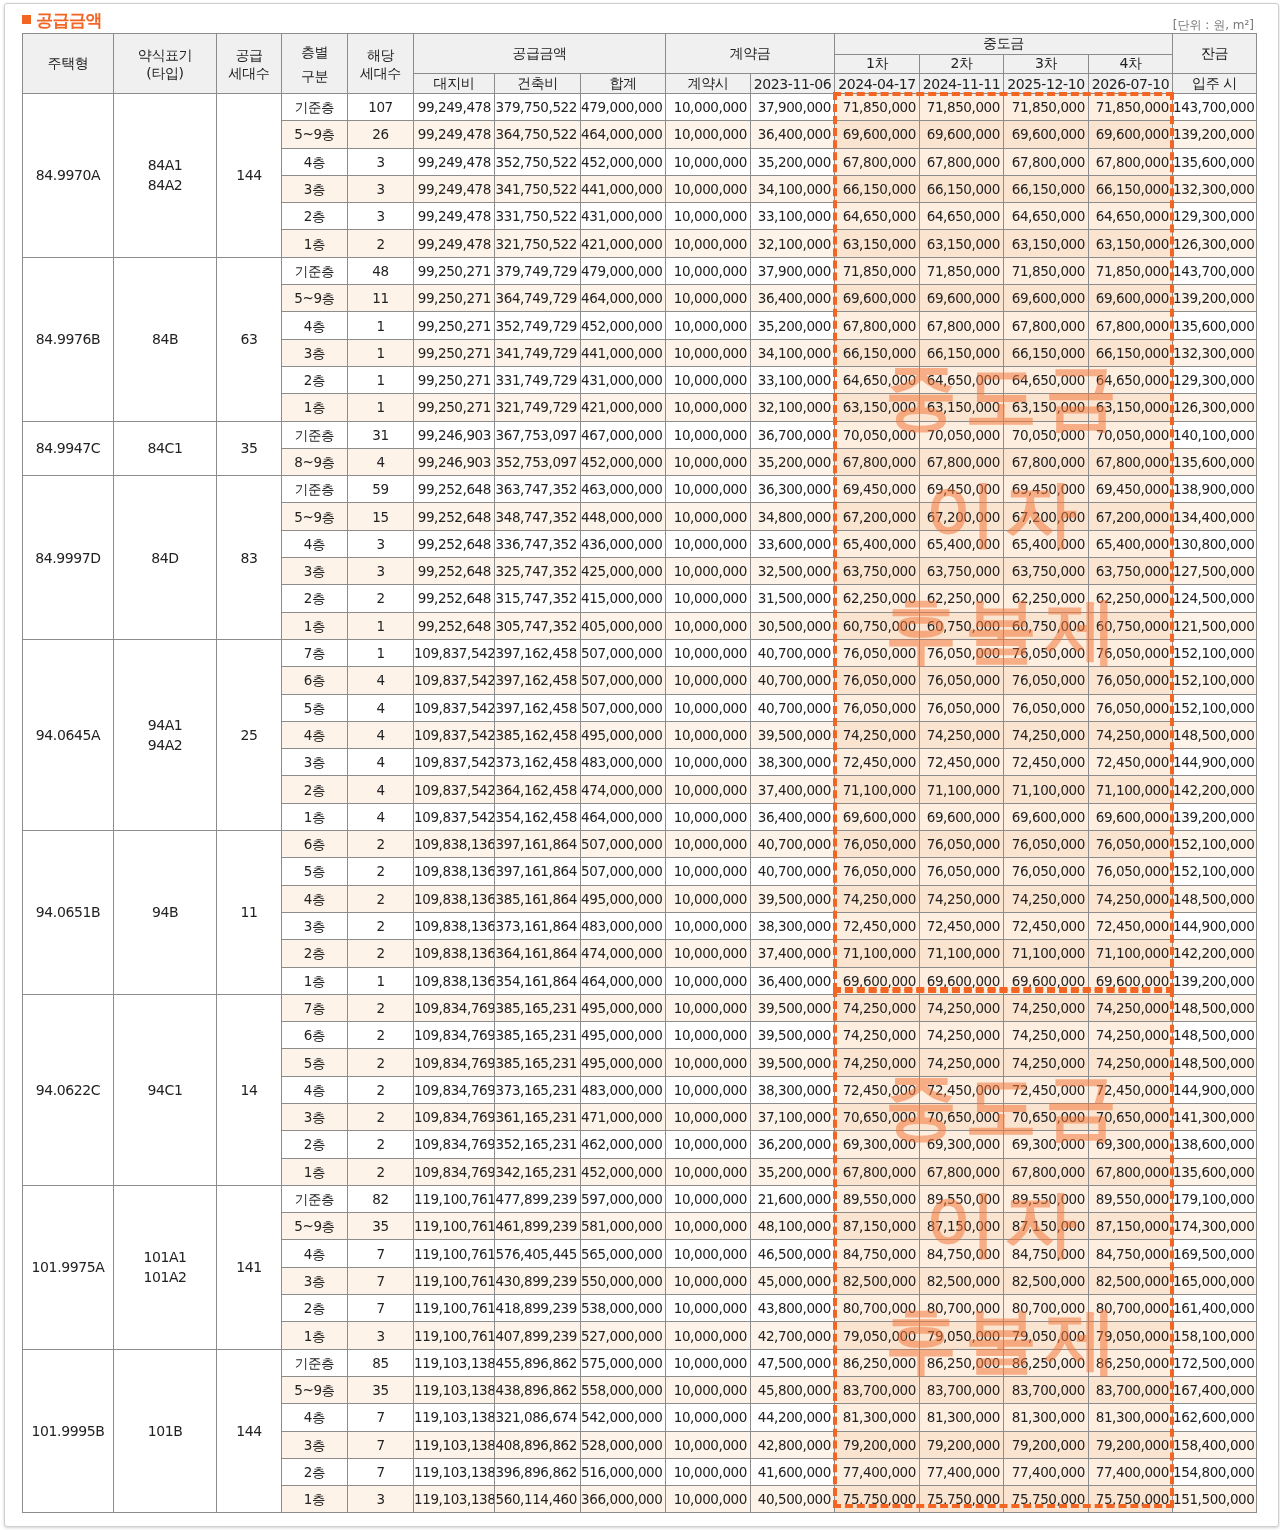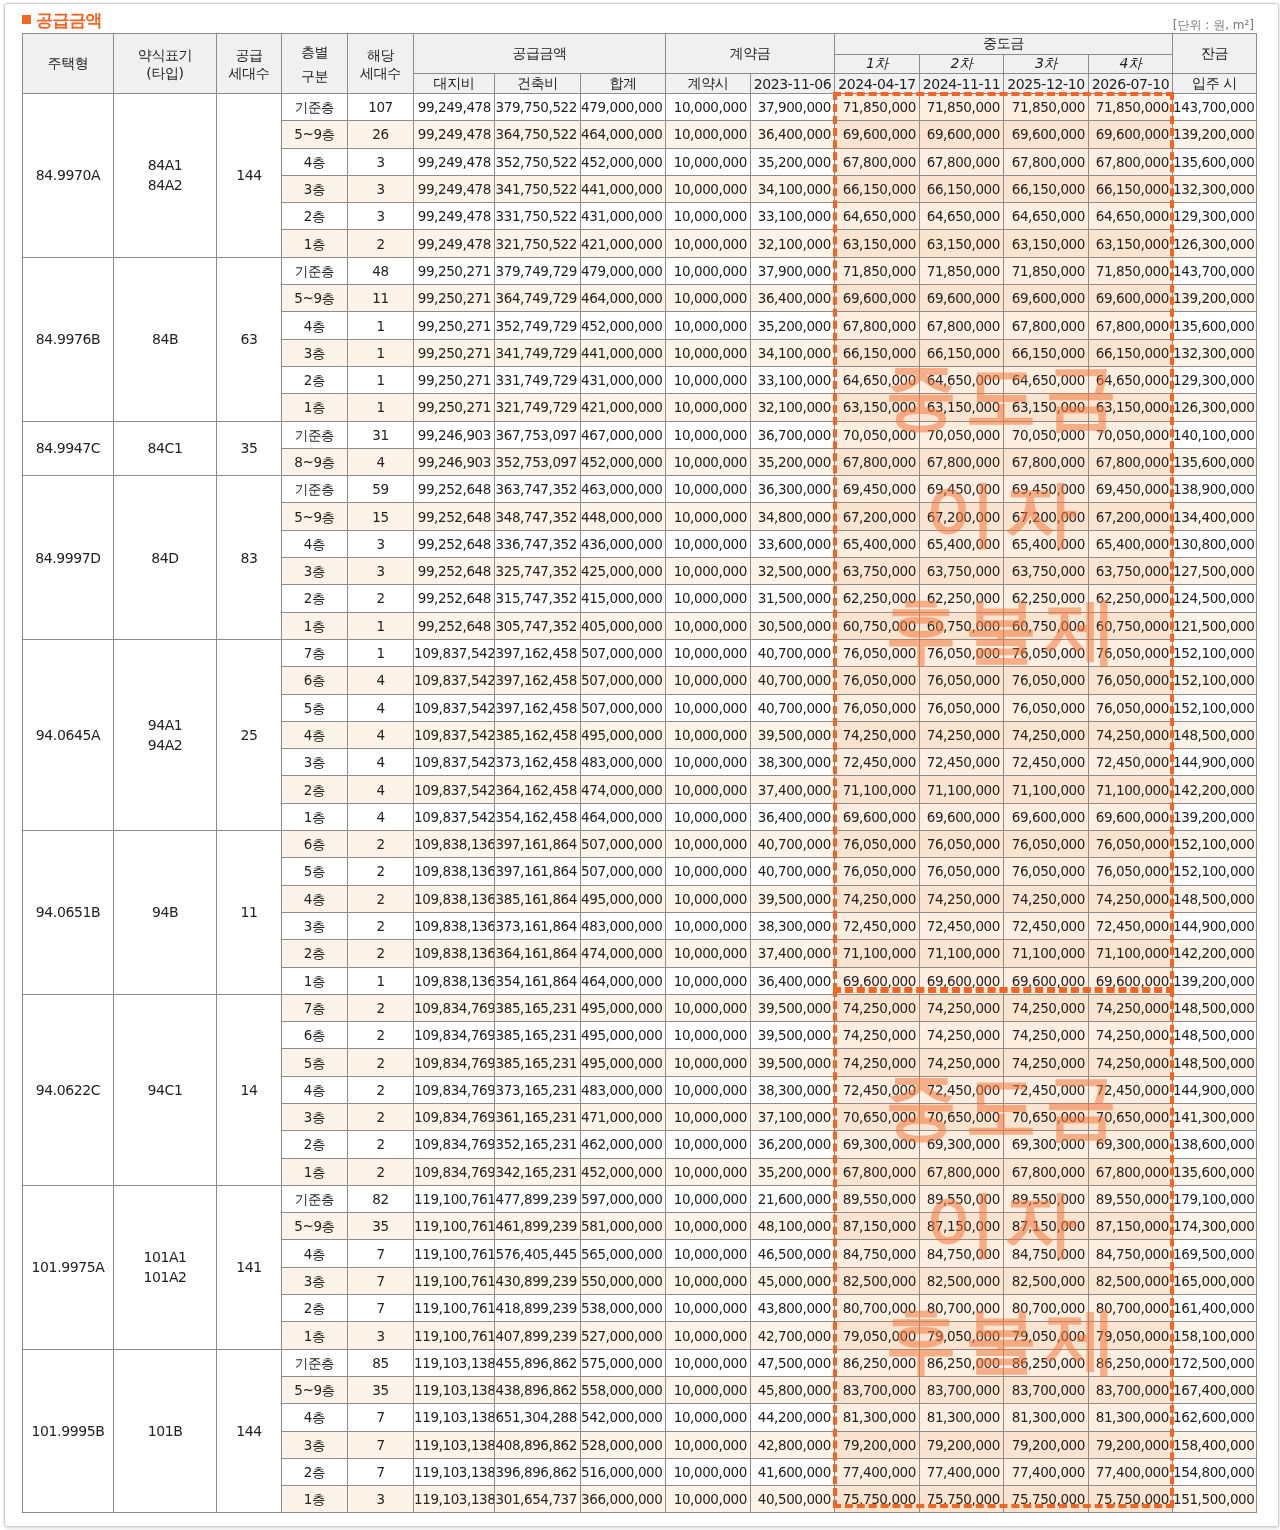--- a/index.html
+++ b/index.html
@@ -5,21 +5,21 @@
   html,body{margin:0;padding:0;background:#ffffff;}
   body{width:1280px;height:1530px;position:relative;overflow:hidden;font-family:"DejaVu Sans","Liberation Sans",sans-serif;color:#222;}
   .panel{position:absolute;left:4px;top:3px;width:1273px;height:1522px;border:1px solid #cfcfcf;border-radius:3px;box-shadow:0 1px 3px rgba(0,0,0,0.18);background:#fff;}
   .title{position:absolute;left:22px;top:9px;font-size:17px;font-weight:bold;color:#f26522;letter-spacing:-0.5px;}
   .title .sq{display:inline-block;width:9px;height:9px;background:#f26522;margin-right:5px;vertical-align:2px;}
   .unit{position:absolute;right:26px;top:17px;font-size:12px;color:#777;}
   table{position:absolute;left:22px;top:33px;border-collapse:collapse;table-layout:fixed;width:1234px;font-size:13.5px;letter-spacing:-0.4px;}
   td,th{border:1px solid #8c8c8c;padding:0;text-align:center;white-space:nowrap;overflow:hidden;}
   th{background:#f0f0f0;font-weight:normal;font-size:14px;color:#222;}
   thead tr.h1 th{height:20px;}
-  thead tr.h2 th{height:18px;font-style:italic;}
+  thead tr.h2 th{height:18px;}
   thead tr.h3 th{height:19px;}
   tbody td{height:26.3px;line-height:26px;background:#fff;}
   tbody tr.alt td.sh{background:#fdf3e8;}
   tbody td.mid{background:#fdeee0 !important;}
   tbody tr.alt td.mid{background:#fbe4cf !important;}
   tbody td.right{text-align:right;padding-right:3px;}
   tbody td.grp{background:#fff !important;font-size:14px;line-height:20px;}
   .box{position:absolute;border:4px dashed #f26522;pointer-events:none;box-sizing:border-box;}
   .wm{position:absolute;color:rgba(242,120,60,0.55);font-weight:bold;font-size:72px;letter-spacing:8px;text-align:center;pointer-events:none;line-height:1;}
 </style>
@@ -801,21 +801,21 @@
         <td class="sh right mid">83,700,000</td>
         <td class="sh right mid">83,700,000</td>
         <td class="sh right mid">83,700,000</td>
         <td class="sh right mid">83,700,000</td>
         <td class="sh right">167,400,000</td>
       </tr>
       <tr>
         <td class="sh">4층</td>
         <td class="sh">7</td>
         <td class="sh right">119,103,138</td>
-        <td class="sh right">651,304,288</td>
+        <td class="sh right">321,086,674</td>
         <td class="sh right">542,000,000</td>
         <td class="sh right">10,000,000</td>
         <td class="sh right">44,200,000</td>
         <td class="sh right mid">81,300,000</td>
         <td class="sh right mid">81,300,000</td>
         <td class="sh right mid">81,300,000</td>
         <td class="sh right mid">81,300,000</td>
         <td class="sh right">162,600,000</td>
       </tr>
       <tr class="alt">
@@ -843,21 +843,21 @@
         <td class="sh right mid">77,400,000</td>
         <td class="sh right mid">77,400,000</td>
         <td class="sh right mid">77,400,000</td>
         <td class="sh right mid">77,400,000</td>
         <td class="sh right">154,800,000</td>
       </tr>
       <tr class="alt">
         <td class="sh">1층</td>
         <td class="sh">3</td>
         <td class="sh right">119,103,138</td>
-        <td class="sh right">301,654,737</td>
+        <td class="sh right">560,114,460</td>
         <td class="sh right">366,000,000</td>
         <td class="sh right">10,000,000</td>
         <td class="sh right">40,500,000</td>
         <td class="sh right mid">75,750,000</td>
         <td class="sh right mid">75,750,000</td>
         <td class="sh right mid">75,750,000</td>
         <td class="sh right mid">75,750,000</td>
         <td class="sh right">151,500,000</td>
       </tr>
     </tbody>

